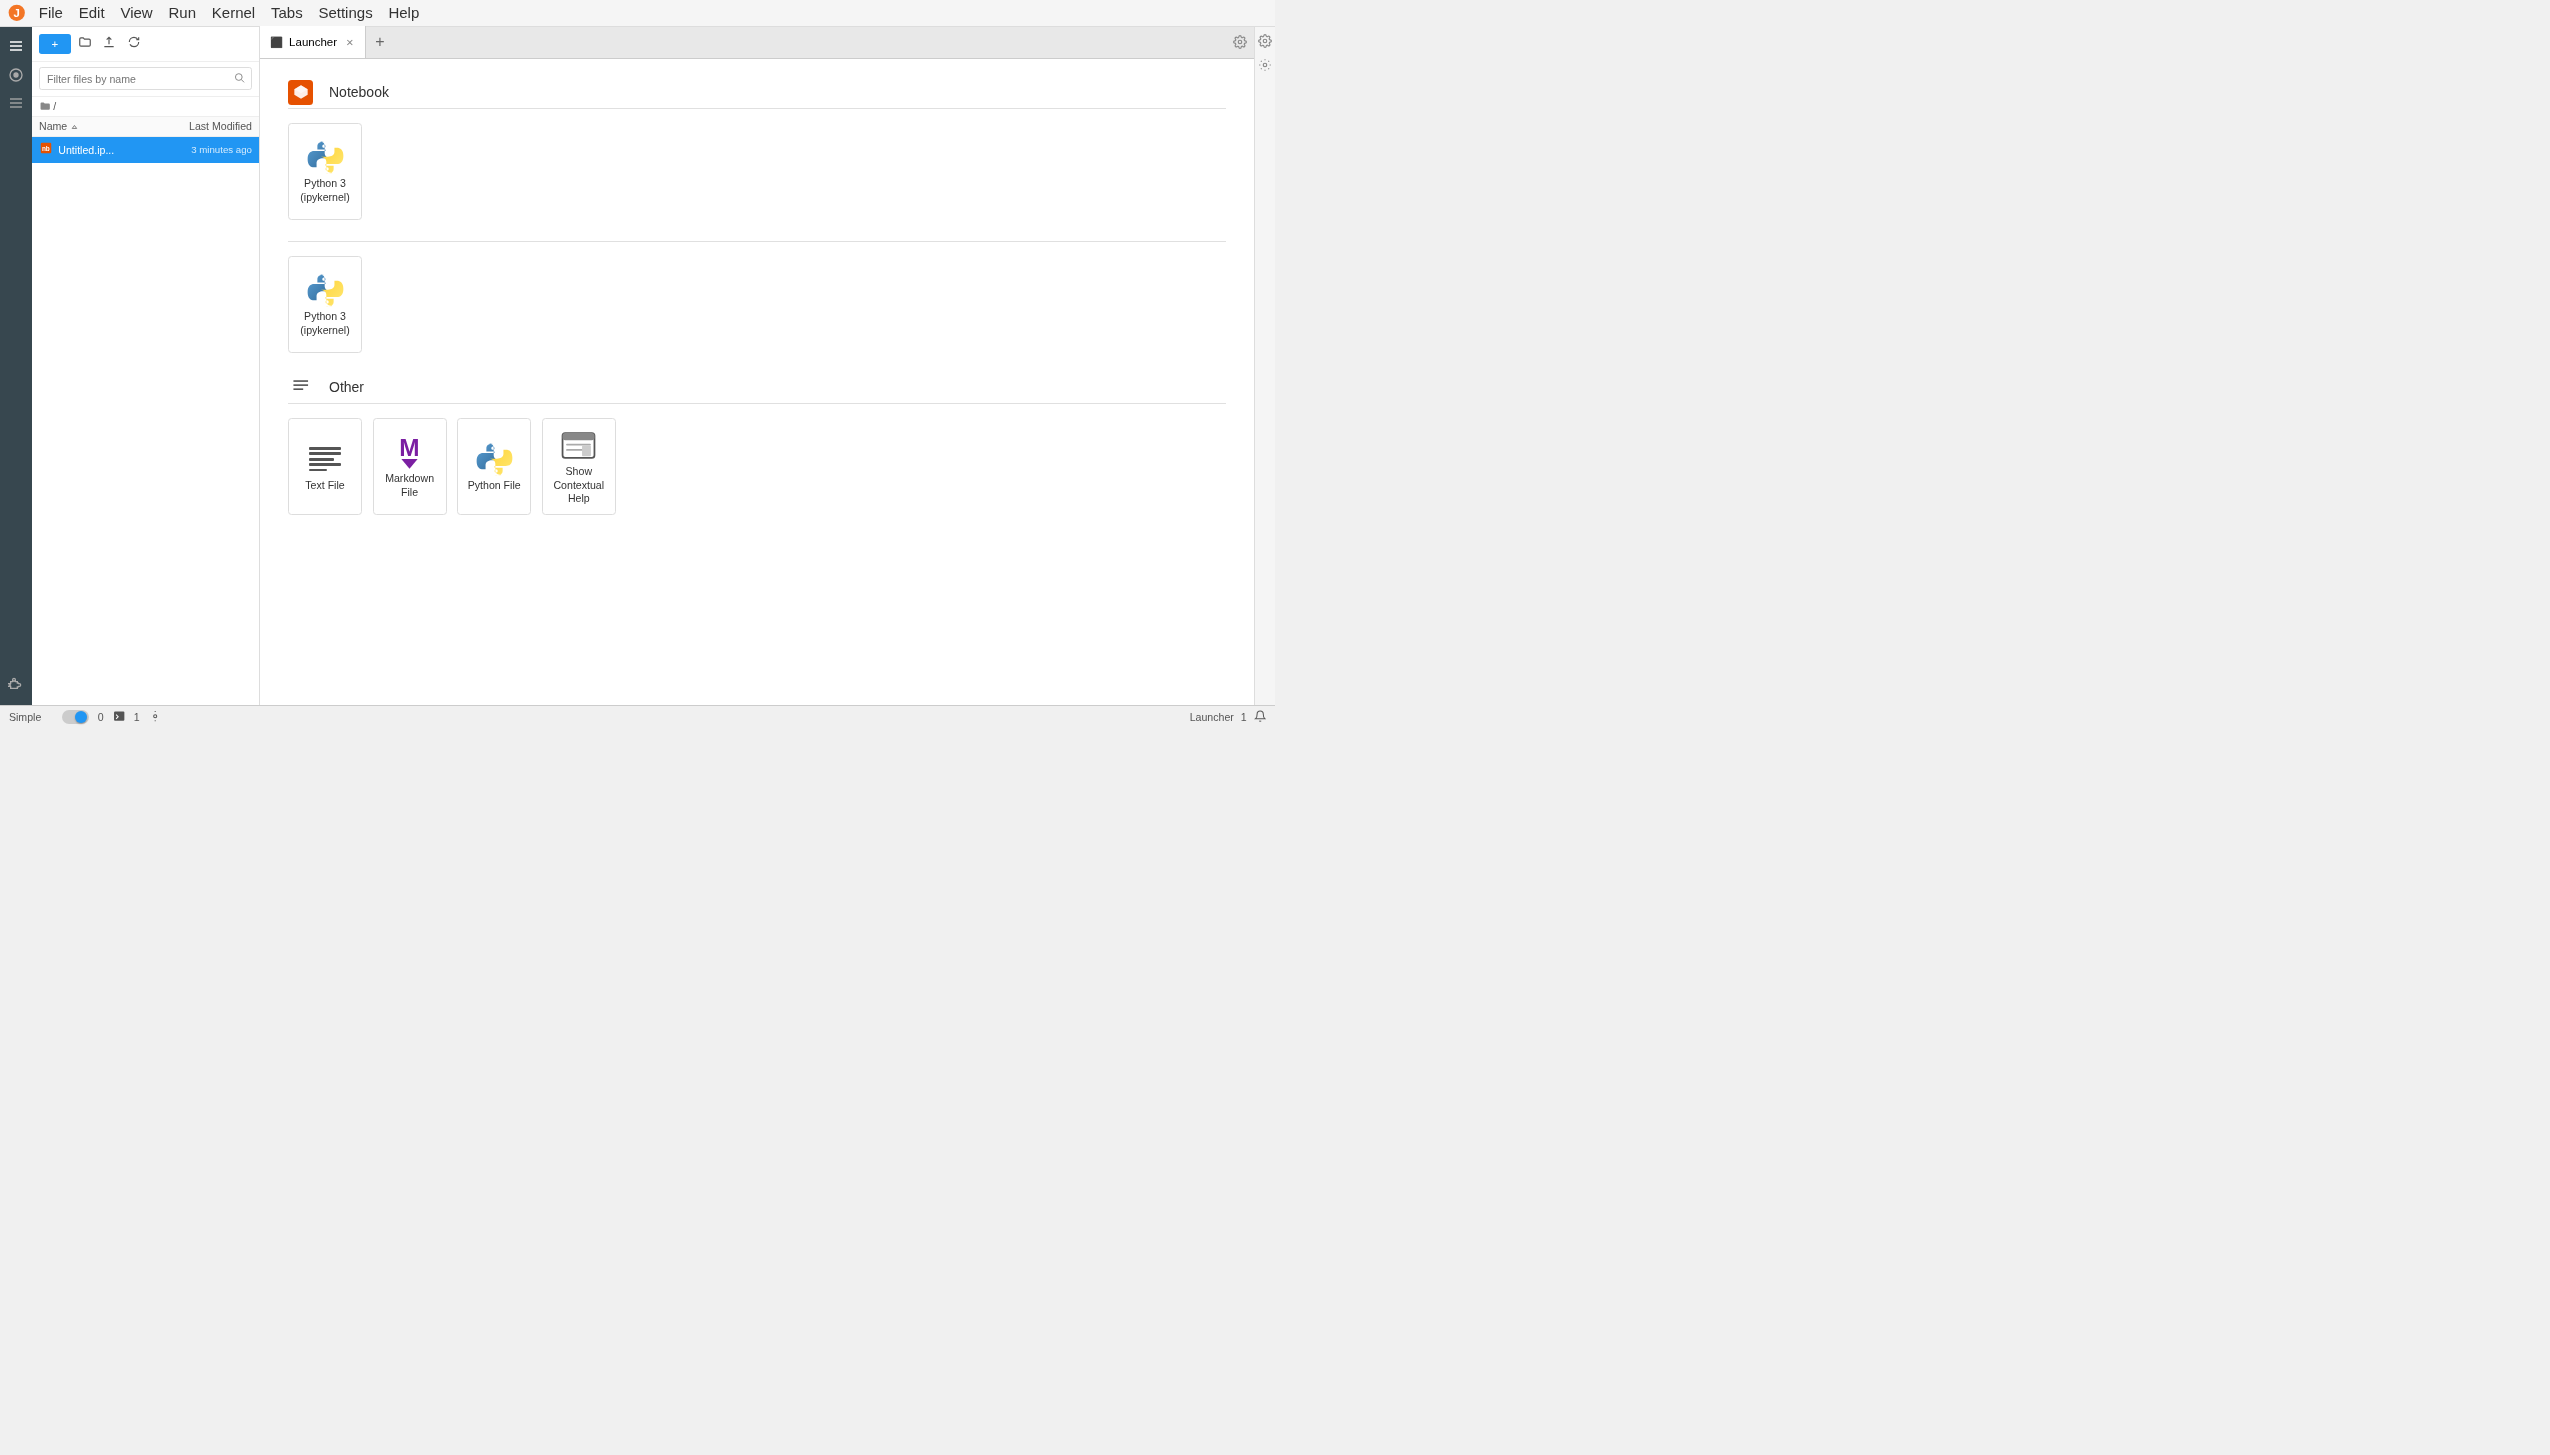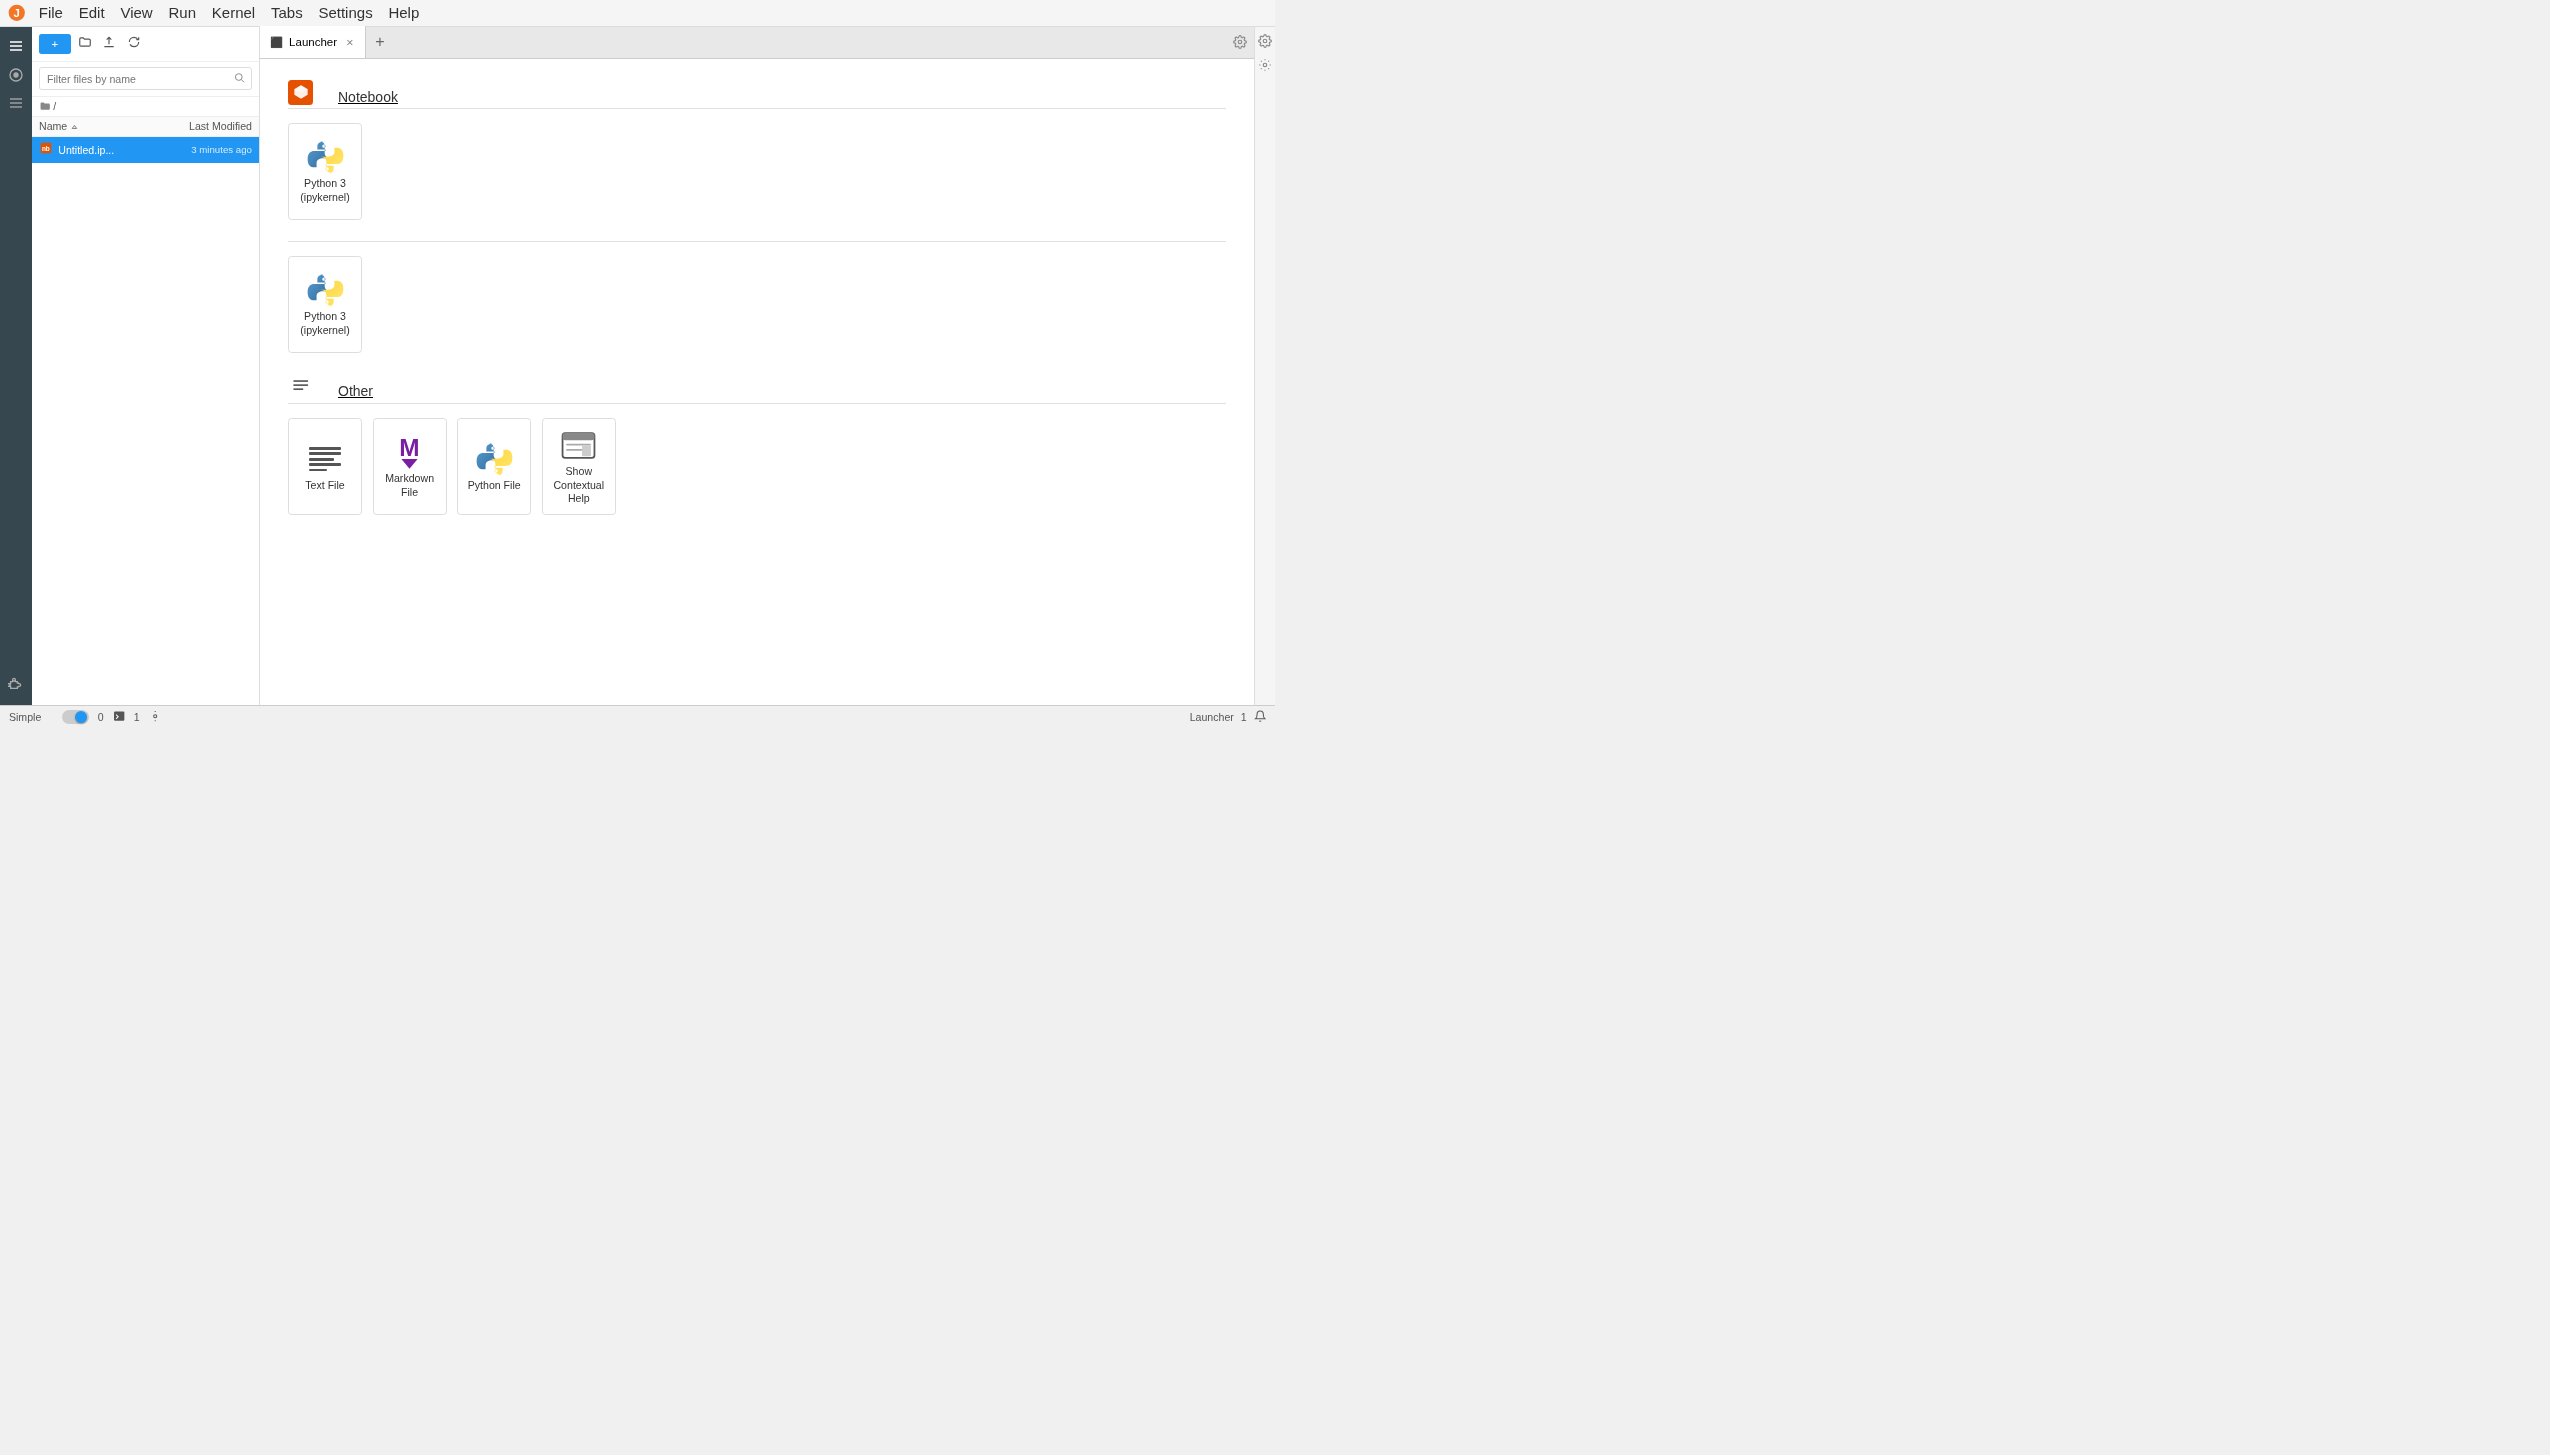--- a/index.html
+++ b/index.html
@@ -43,21 +43,21 @@
     .content-area { flex: 1; display: flex; flex-direction: column; background: #f0f0f0; }
     .tab-bar { display: flex; align-items: center; background: #e8e8e8; border-bottom: 0.9px solid #ccc; height: 32px; }
     .tab { display: flex; align-items: center; padding: 0 10.6px; height: 32px; background: white; border-right: 0.9px solid #ccc; cursor: pointer; font-size: 11.5px; gap: 5.3px; min-width: 106px; }
     .tab .tab-icon { font-size: 10.6px; color: #888; }
     .tab-add { width: 28px; height: 32px; display: flex; align-items: center; justify-content: center; cursor: pointer; color: #666; font-size: 16px; }
     .settings-icon-top { margin-left: auto; width: 28px; height: 28px; display: flex; align-items: center; justify-content: center; cursor: pointer; color: #666; }
 
     
     .launcher { flex: 1; background: white; overflow-y: auto; padding: 21px 28px; }
     .section { margin-bottom: 21px; }
-    .section-header { display: flex; align-items: flex-end; gap: 25px; margin-bottom: 3.5px; text-decoration: underline; }
+    .section-header { display: flex; align-items: center; gap: 16px; margin-bottom: 3.5px; }
     .section-icon { width: 25px; height: 25px; border-radius: 3.5px; display: flex; align-items: center; justify-content: center; }
     .section-icon.notebook { background: #e65100; }
     .section-icon.console { background: #1565c0; }
     .section-icon.other { background: transparent; }
     .section-title { font-size: 14px; font-weight: 500; color: #333; }
     .section-divider { border: none; border-top: 0.9px solid #e0e0e0; margin-bottom: 14px; }
     .cards-row { display: flex; flex-wrap: wrap; gap: 10.6px; }
     .card { width: 74px; height: 97px; border: 0.9px solid #ddd; border-radius: 3.5px; display: flex; flex-direction: column; align-items: center; justify-content: center; cursor: pointer; background: white; padding: 7px; }
     .card-label { font-size: 10.6px; text-align: center; color: #333; line-height: 1.3; }
 

